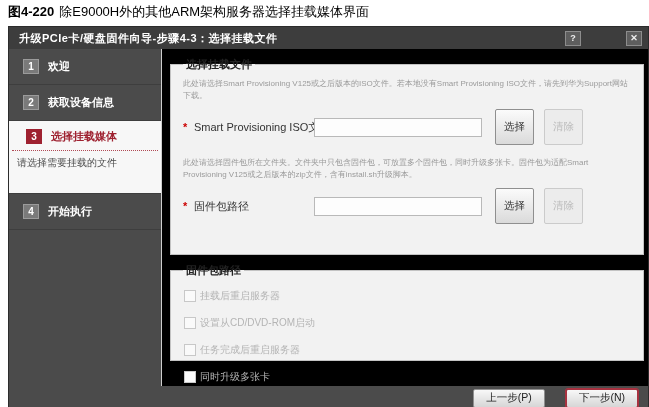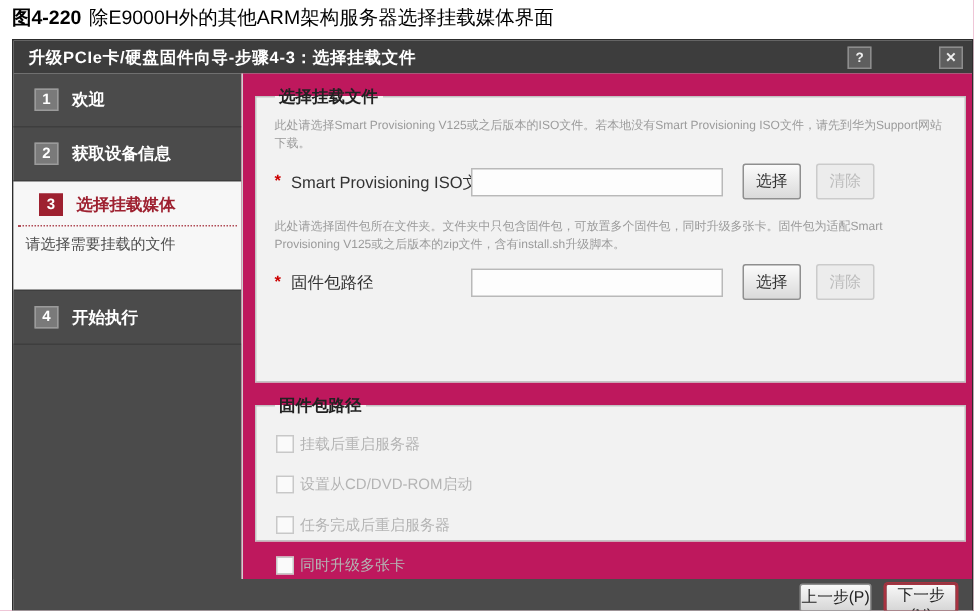--- a/index.html
+++ b/index.html
@@ -33,46 +33,46 @@
   .step-label { color:#ffffff; font-size:11px; font-weight:bold; margin-left:9px; white-space:nowrap; }
   .step-active-block { background:#f7f7f7; border-bottom:1px solid #3e3e3e; }
   .active-head { display:flex; align-items:center; padding:8px 0 6px 14px; margin:0 3px;
                  border-bottom:1px dotted #b04a55; }
   .active-head .step-num { background:#9e2130; border-color:#9e2130; }
   .active-head .step-label { color:#9e2130; }
   .active-sub { font-size:10px; color:#4d4d4d; padding:5px 4px 23px 8px; white-space:nowrap; }
   .side-fill { flex:1 1 auto; background:#4b4b4b; }
 
   
-  .content { flex:1 1 auto; background:#be185d; border-left:1px solid #cfcfcf;
+  .content { flex:1 1 auto; background:#000000; border-left:1px solid #cfcfcf;
              padding:8px 4px 0 8px; min-width:0; }
   fieldset { border:1px solid #c3c3c3; background:#f2f2f2; padding:2px 10px 8px; }
   fieldset legend { font-size:11px; font-weight:bold; color:#222; padding:0 3px; margin-left:2px; }
   .files-group { height:198px; margin-bottom:8px; }
   .options-group { height:98px; }
 
   .desc { font-size:8px; color:#9b9b9b; line-height:1.5; margin:4px 0 7px 2px; }
   .field-row { display:flex; align-items:center; margin:2px 0 12px 0; }
   .req { color:#cc0000; font-size:11px; font-weight:bold; width:13px; text-align:left; padding-left:2px; }
   .f-label { font-size:11px; color:#333; width:120px; flex:0 0 120px; white-space:nowrap; }
   input.path { width:168px; height:19px; border:1px solid #b9b9b9; background:#fdfdfd;
                font-size:11px; padding:0 4px; }
-  .btn { height:24px; min-width:38px; padding:0 8px; margin-left:13px; font-size:10.5px; color:#333;
+  .btn { height:36px; min-width:38px; padding:0 8px; margin-left:13px; font-size:10.5px; color:#333;
          background:linear-gradient(#fbfbfb,#dadada); border:1px solid #8f8f8f; border-radius:2px;
          cursor:pointer; font-family:inherit; }
   .btn[disabled] { color:#bcbcbc; border-color:#cbcbcb; background:#ececec; margin-left:10px; cursor:default; }
 
   .cb-row { display:flex; align-items:center; margin:9px 0 13px 3px; }
   .cb { width:12px; height:12px; flex:0 0 12px; border:1px solid #c8c8c8; background:#fafafa; }
   .cb-label { font-size:10px; color:#b4b4b4; margin-left:4px; white-space:nowrap; }
 
   
   .footer { height:24px; flex:0 0 24px; background:#4b4b4b; display:flex; align-items:center;
             justify-content:flex-end; padding-right:10px; }
-  .f-btn { height:19px; width:48px; margin-left:9px; font-size:10.5px; color:#222;
+  .f-btn { height:19px; width:72px; margin-left:21px; font-size:10.5px; color:#222;
            background:linear-gradient(#f8f8f8,#d6d6d6); border:1px solid #8f8f8f; border-radius:2px;
            cursor:pointer; font-family:inherit; }
   .f-btn.primary { border-color:#a83240; box-shadow:0 0 0 1px #a83240; }
 </style>
 </head>
 <body>
 
 <div class="caption">
   <span class="cap-prefix">图4-220</span><span>除E9000H外的其他ARM架构服务器选择挂载媒体界面</span>
 </div>

